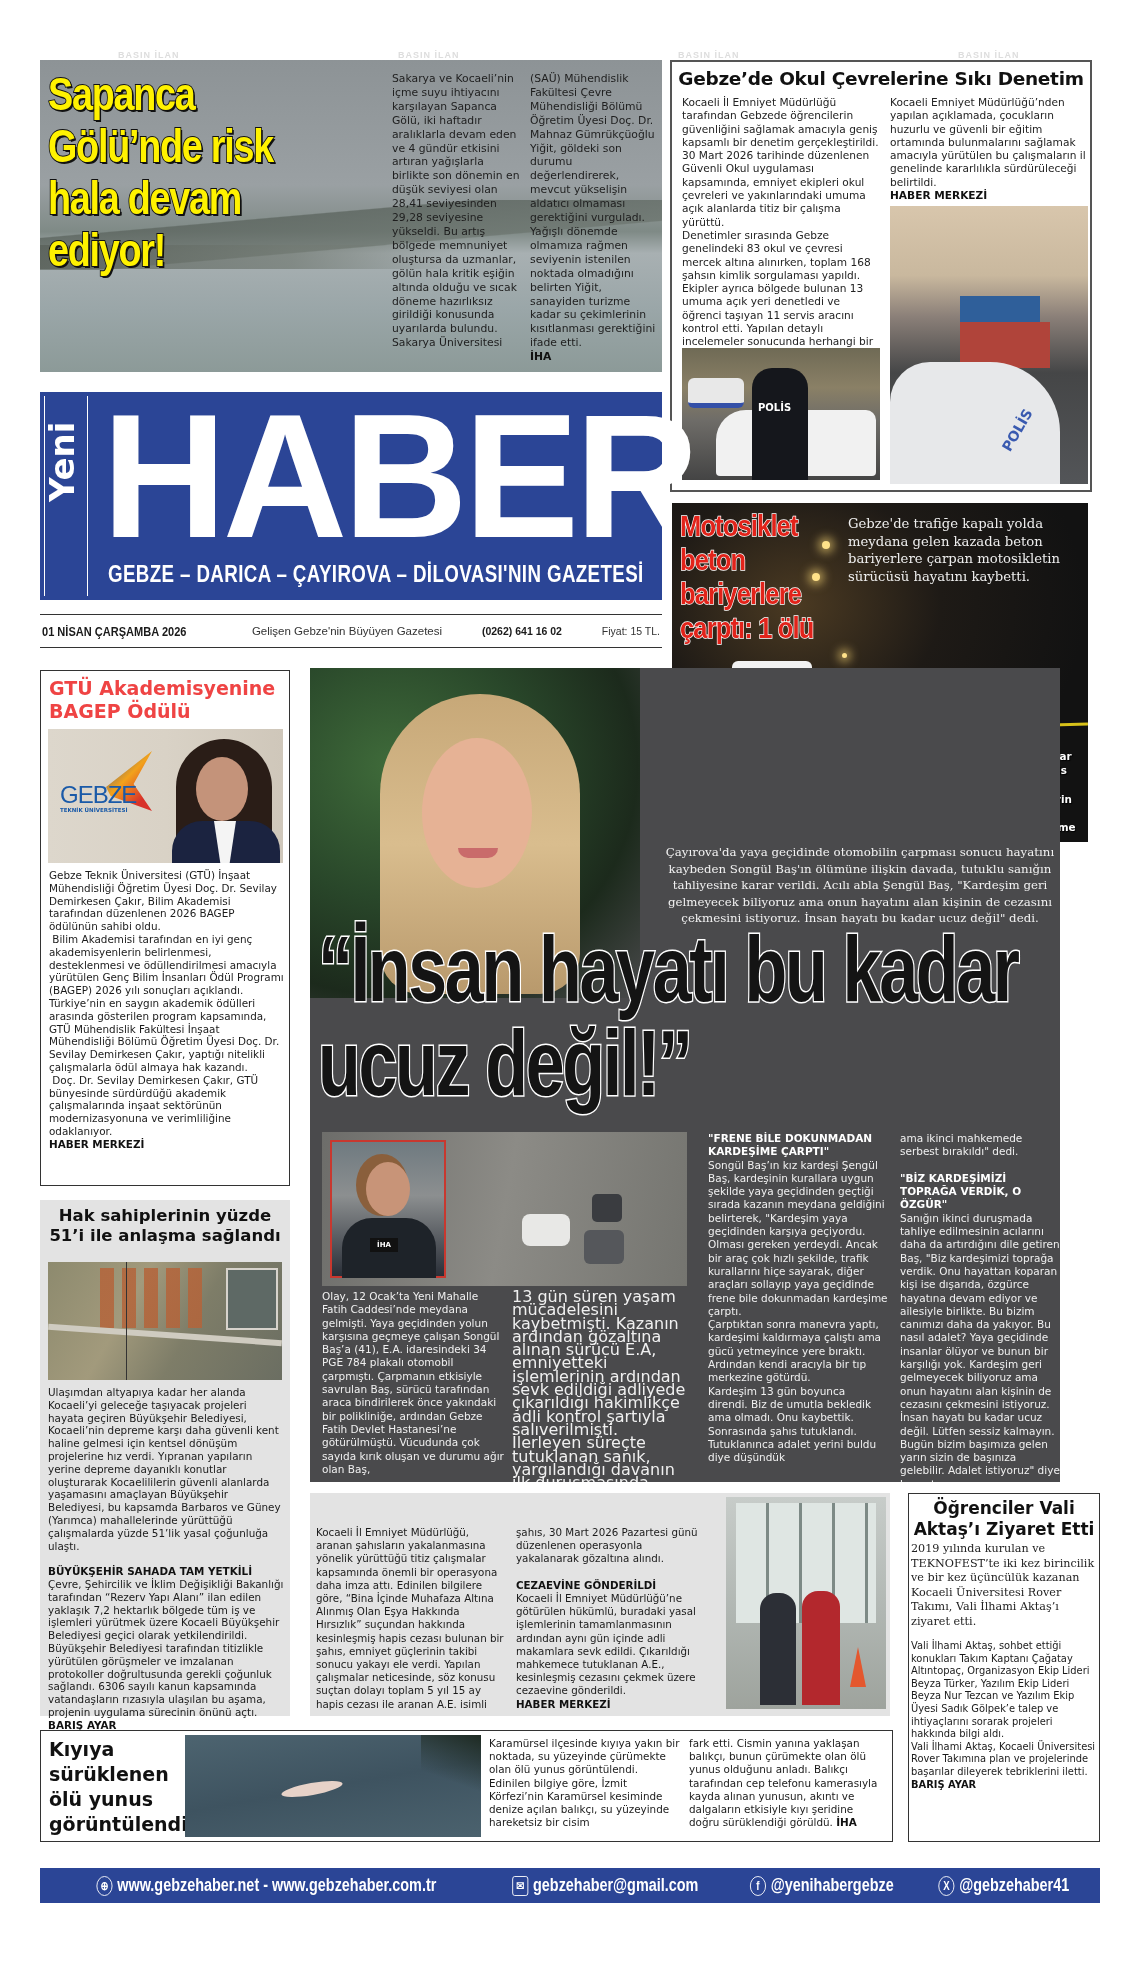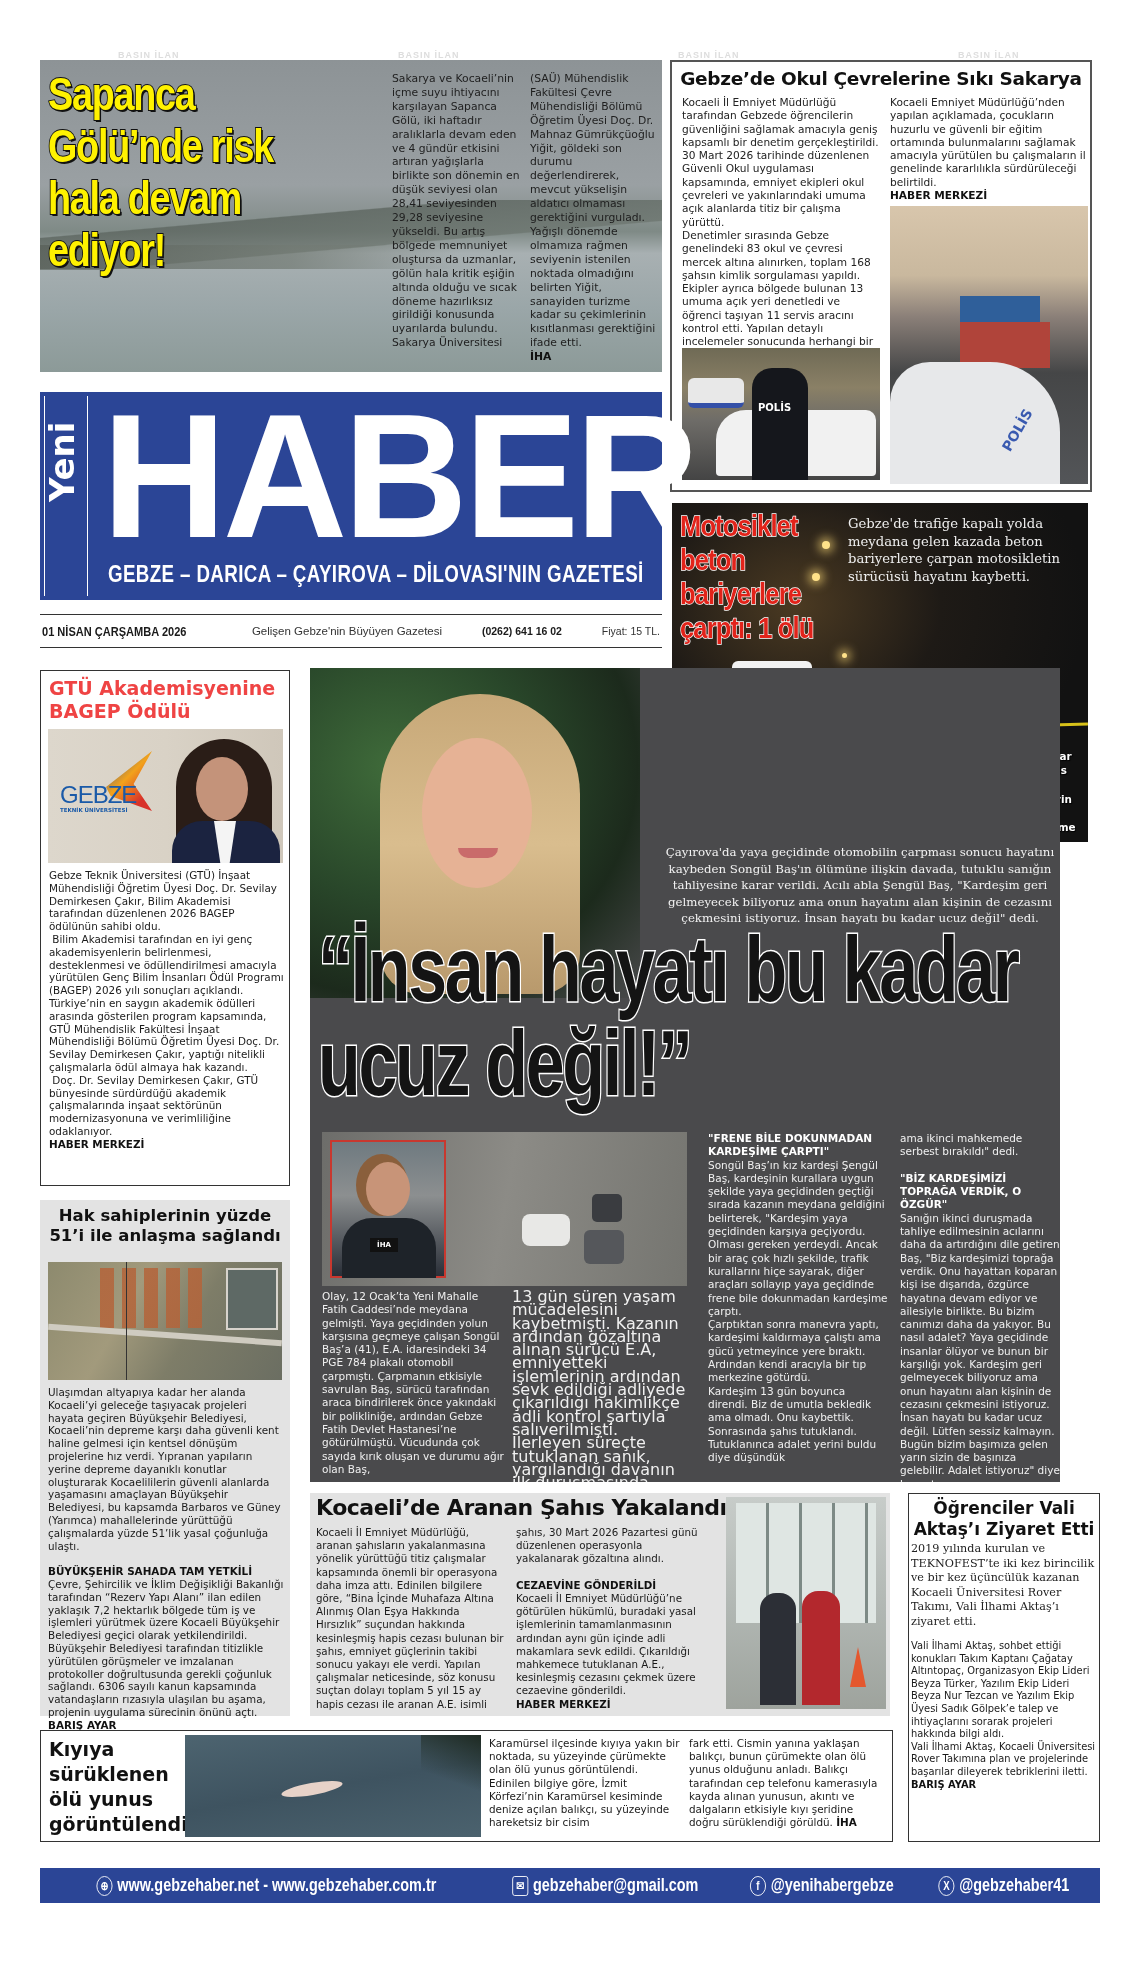--- a/index.html
+++ b/index.html
@@ -139,21 +139,21 @@
   <div class="shore"></div>
   <h1>Sapanca Gölü’nde risk hala devam ediyor!</h1>
   <div class="col" style="left:352px;">Sakarya ve Kocaeli’nin içme suyu ihtiyacını karşılayan Sapanca Gölü, iki haftadır aralıklarla devam eden ve 4 gündür etkisini artıran yağışlarla birlikte son dönemin en düşük seviyesi olan 28,41 seviyesinden 29,28 seviyesine yükseldi. Bu artış bölgede memnuniyet oluştursa da uzmanlar, gölün hala kritik eşiğin altında olduğu ve sıcak döneme hazırlıksız girildiği konusunda uyarılarda bulundu. Sakarya Üniversitesi</div>
   <div class="col" style="left:490px;">
     <span>(SAÜ) Mühendislik Fakültesi Çevre Mühendisliği Bölümü Öğretim Üyesi Doç. Dr. Mahnaz Gümrükçüoğlu Yiğit, göldeki son durumu değerlendirerek, mevcut yükselişin aldatıcı olmaması gerektiğini vurguladı. Yağışlı dönemde olmamıza rağmen seviyenin istenilen noktada olmadığını belirten Yiğit, sanayiden turizme kadar su çekimlerinin kısıtlanması gerektiğini ifade etti.</span><br>
     <span class="sig">İHA</span>
   </div>
 </section>
 
 <section id="okul" class="abs">
-  <h2>Gebze’de Okul Çevrelerine Sıkı Sakarya</h2>
+  <h2>Gebze’de Okul Çevrelerine Sıkı Denetim</h2>
   <div class="c1 body-text">
     <span>Kocaeli İl Emniyet Müdürlüğü tarafından Gebzede öğrencilerin güvenliğini sağlamak amacıyla geniş kapsamlı bir denetim gerçekleştirildi. 30 Mart 2026 tarihinde düzenlenen Güvenli Okul uygulaması kapsamında, emniyet ekipleri okul çevreleri ve yakınlarındaki umuma açık alanlarda titiz bir çalışma yürüttü.</span><br>
     <span>Denetimler sırasında Gebze genelindeki 83 okul ve çevresi mercek altına alınırken, toplam 168 şahsın kimlik sorgulaması yapıldı. Ekipler ayrıca bölgede bulunan 13 umuma açık yeri denetledi ve öğrenci taşıyan 11 servis aracını kontrol etti. Yapılan detaylı incelemeler sonucunda herhangi bir olumsuz duruma rastlanmadı.</span>
   </div>
   <div class="photo" style="left:10px;top:286px;width:198px;height:132px;background:linear-gradient(180deg,#6f6a55 0%,#8a8066 30%,#6e6c68 55%,#444 100%);">
     <div style="position:absolute;left:6px;top:30px;width:56px;height:30px;background:#e8e8e8;border-radius:6px;border-bottom:5px solid #3450a8;"></div>
     <div style="position:absolute;left:34px;top:62px;width:160px;height:66px;background:#f1f1f1;border-radius:30px 10px 4px 4px;"></div>
     <div style="position:absolute;left:70px;top:20px;width:56px;height:112px;background:#15171c;border-radius:20px 20px 0 0;">
       <span style="position:absolute;left:6px;top:34px;color:#fff;font-size:10px;font-weight:700;">POLİS</span>
     </div>
@@ -270,21 +270,20 @@
   </div>
   <div class="text">
     <span>Ulaşımdan altyapıya kadar her alanda Kocaeli’yi geleceğe taşıyacak projeleri hayata geçiren Büyükşehir Belediyesi, Kocaeli’nin depreme karşı daha güvenli kent haline gelmesi için kentsel dönüşüm projelerine hız verdi. Yıpranan yapıların yerine depreme dayanıklı konutlar oluşturarak Kocaelililerin güvenli alanlarda yaşamasını amaçlayan Büyükşehir Belediyesi, bu kapsamda Barbaros ve Güney (Yarımca) mahallelerinde yürüttüğü çalışmalarda yüzde 51’lik yasal çoğunluğa ulaştı.</span><br><br>
     <span class="sig">BÜYÜKŞEHİR SAHADA TAM YETKİLİ</span><br>
     <span>Çevre, Şehircilik ve İklim Değişikliği Bakanlığı tarafından “Rezerv Yapı Alanı” ilan edilen yaklaşık 7,2 hektarlık bölgede tüm iş ve işlemleri yürütmek üzere Kocaeli Büyükşehir Belediyesi geçici olarak yetkilendirildi. Büyükşehir Belediyesi tarafından titizlikle yürütülen görüşmeler ve imzalanan protokoller doğrultusunda gerekli çoğunluk sağlandı. 6306 sayılı kanun kapsamında vatandaşların rızasıyla ulaşılan bu aşama, projenin uygulama sürecinin önünü açtı.</span><br>
     <span class="sig">BARIŞ AYAR</span>
   </div>
 </section>
 
 <section id="aranan" class="abs">
-  <h2>Kocaeli’de Aranan Şahıs Yakalandı</h2>
   <div class="c1">Kocaeli İl Emniyet Müdürlüğü, aranan şahısların yakalanmasına yönelik yürüttüğü titiz çalışmalar kapsamında önemli bir operasyona daha imza attı. Edinilen bilgilere göre, “Bina İçinde Muhafaza Altına Alınmış Olan Eşya Hakkında Hırsızlık” suçundan hakkında kesinleşmiş hapis cezası bulunan bir şahıs, emniyet güçlerinin takibi sonucu yakayı ele verdi. Yapılan çalışmalar neticesinde, söz konusu suçtan dolayı toplam 5 yıl 15 ay hapis cezası ile aranan A.E. isimli</div>
   <div class="c2">
     <span>şahıs, 30 Mart 2026 Pazartesi günü düzenlenen operasyonla yakalanarak gözaltına alındı.</span><br><br>
     <span class="sig">CEZAEVİNE GÖNDERİLDİ</span><br>
     <span>Kocaeli İl Emniyet Müdürlüğü’ne götürülen hükümlü, buradaki yasal işlemlerinin tamamlanmasının ardından aynı gün içinde adli makamlara sevk edildi. Çıkarıldığı mahkemece tutuklanan A.E., kesinleşmiş cezasını çekmek üzere cezaevine gönderildi.</span><br>
     <span class="sig">HABER MERKEZİ</span>
   </div>
   <div class="img">
     <div class="win"></div>
     <div class="p1"></div>

